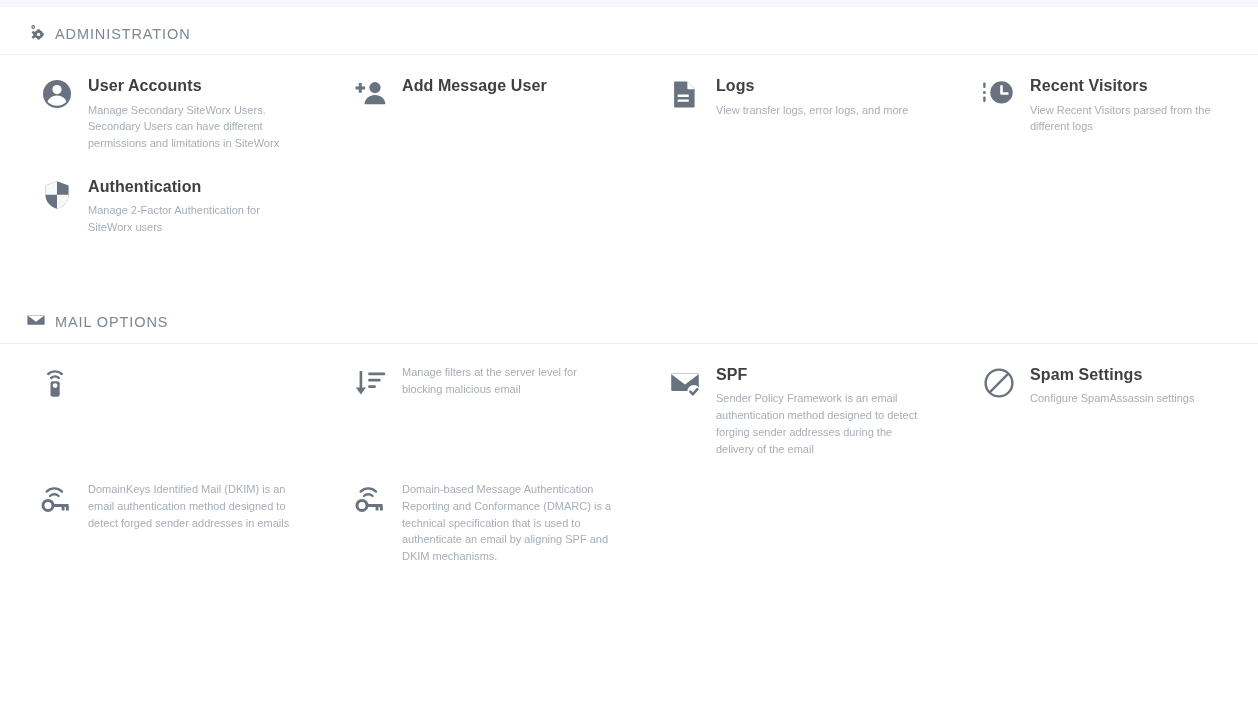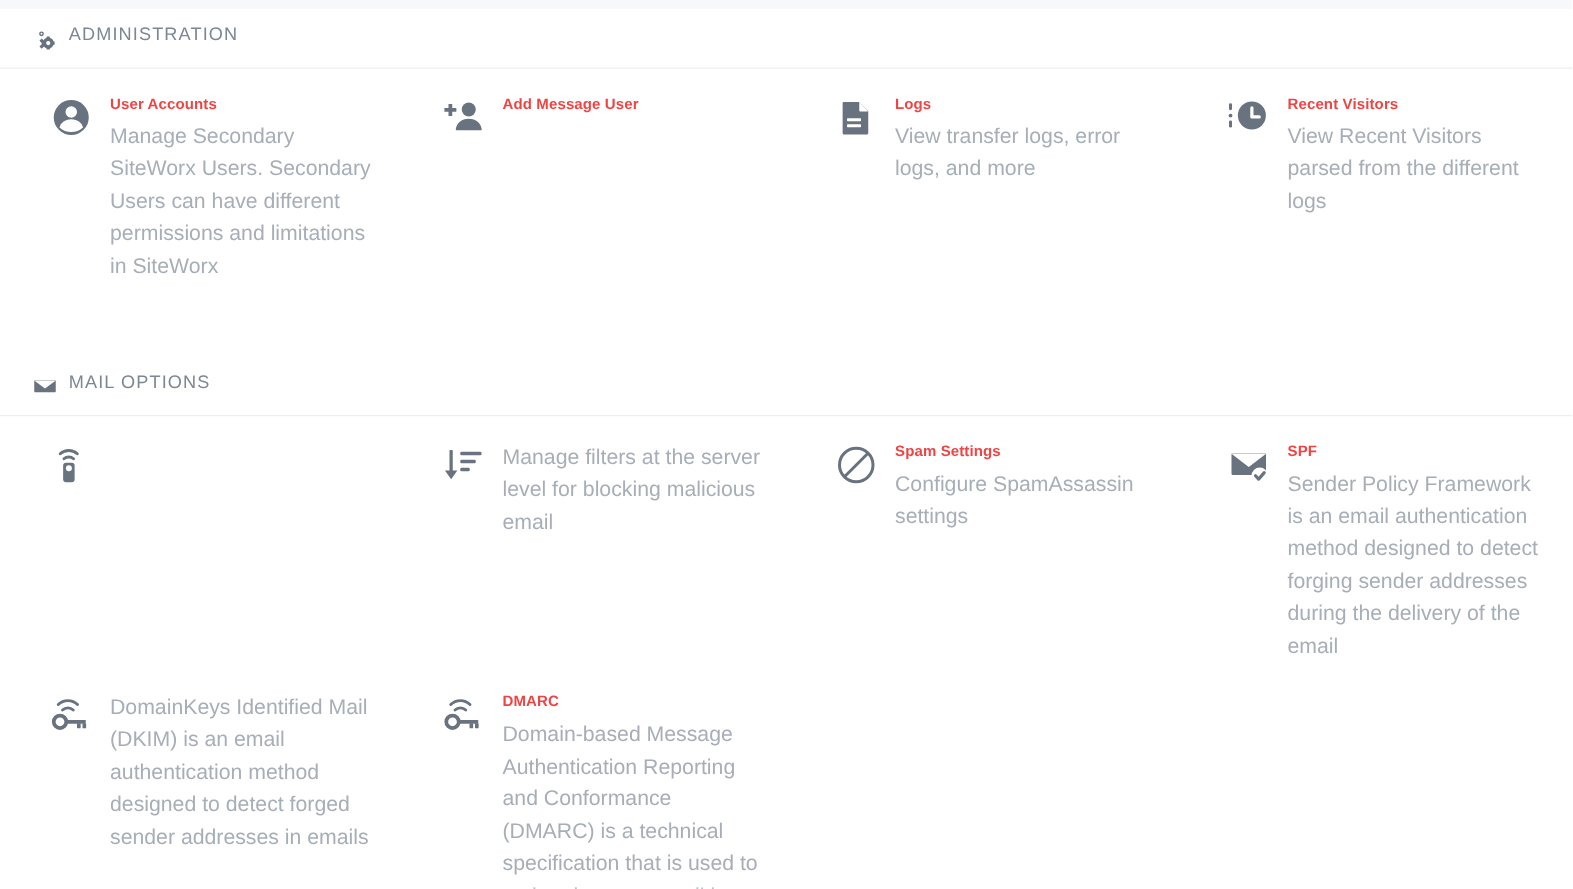--- a/index.html
+++ b/index.html
@@ -19,21 +19,21 @@
     background: #f6f8fc;
     width: 100%;
   }
 
   
   .section {
     width: 100%;
   }
   .section-header {
     display: flex;
-    align-items: flex-start;
+    align-items: flex-end;
     padding: 14px 0 13px 26px;
     box-sizing: border-box;
   }
   .section-header .sec-icon {
     width: 20px;
     height: 20px;
     margin-right: 9px;
     display: inline-flex;
     align-items: center;
     justify-content: center;
@@ -76,29 +76,29 @@
     margin-top: 2px;
     display: flex;
     align-items: center;
     justify-content: center;
   }
   .card-body {
     flex: 1 1 auto;
     min-width: 0;
   }
   .card-title {
-    font-size: 12px;
+    font-size: 16px;
     font-weight: 700;
-    color: #ef4444;
+    color: #404040;
     line-height: 1.35;
     margin: 0 0 5px 0;
     letter-spacing: 0.1px;
   }
   .card-desc {
-    font-size: 17px;
+    font-size: 11px;
     color: #a7aeb7;
     line-height: 1.52;
     margin: 0;
     font-weight: 400;
   }
 
   
   .grid.admin-grid { padding-top: 20px; }
   .grid.mail-grid  { padding-top: 20px; }
 
@@ -189,20 +189,33 @@
           </g>
           <path d="M19.5 7.9a1.3 1.3 0 0 1 1.3 1.3v6.0h4.6a1.3 1.3 0 0 1 0 2.6h-5.9a1.3 1.3 0 0 1-1.3-1.3V9.2a1.3 1.3 0 0 1 1.3-1.3z" fill="#ffffff"></path>
         </svg>
       </span>
       <div class="card-body">
         <p class="card-title">Recent Visitors</p>
         <p class="card-desc">View Recent Visitors parsed from the different logs</p>
       </div>
     </div>
 
+    <div class="card">
+      <span class="card-icon">
+        <svg width="34" height="34" viewBox="0 0 34 34">
+          <path d="M17 3.2 5.4 7.6v9.1c0 6.9 4.8 12 11.6 14.1 6.8-2.1 11.6-7.2 11.6-14.1V7.6z" fill="#69737f"></path>
+          <path d="M17 3.2 5.4 7.6v9.1h11.6z" fill="#ffffff" opacity="0.95"></path>
+          <path d="M17 16.7h11.6c0 6.9-4.8 12-11.6 14.1z" fill="#ffffff" opacity="0.95"></path>
+        </svg>
+      </span>
+      <div class="card-body">
+        <p class="card-title">Authentication</p>
+        <p class="card-desc">Manage 2-Factor Authentication for SiteWorx users</p>
+      </div>
+    </div>
 
   </div>
 </div>
 
 <div class="section mail">
   <div class="section-header">
     <span class="sec-icon">
       <svg width="20" height="20" viewBox="0 0 20 20">
         <path d="M2 5.2h16a0.6 0.6 0 0 1 0.6 0.6v8.4a0.6 0.6 0 0 1-0.6 0.6H2a0.6 0.6 0 0 1-0.6-0.6V5.8A0.6 0.6 0 0 1 2 5.2z" fill="#69737f"></path>
         <path d="M1.6 5.6 10 11.8l8.4-6.2v-0.2H1.6z" fill="#ffffff"></path>
@@ -240,48 +253,48 @@
         </svg>
       </span>
       <div class="card-body">
         <p class="card-desc">Manage filters at the server level for blocking malicious email</p>
       </div>
     </div>
 
     <div class="card">
       <span class="card-icon">
         <svg width="34" height="34" viewBox="0 0 34 34">
-          <circle cx="17" cy="17" r="13.4" fill="none" stroke="#69737f" stroke-width="2.4"></circle>
-          <line x1="8.2" y1="25.8" x2="25.8" y2="8.2" stroke="#69737f" stroke-width="2.4" stroke-linecap="round"></line>
-        </svg>
-      </span>
-      <div class="card-body">
-        <p class="card-title">Spam Settings</p>
-        <p class="card-desc">Configure SpamAssassin settings</p>
-      </div>
-    </div>
-
-    <div class="card">
-      <span class="card-icon">
-        <svg width="34" height="34" viewBox="0 0 34 34">
           <path d="M4.2 7.6h25.6a1 1 0 0 1 1 1v15.4a1 1 0 0 1-1 1H4.2a1 1 0 0 1-1-1V8.6a1 1 0 0 1 1-1z" fill="#69737f"></path>
           <path d="M3.4 8.2 17 18.6 30.6 8.2v-0.4H3.4z" fill="#ffffff"></path>
           <circle cx="25.8" cy="25.6" r="6.6" fill="#ffffff"></circle>
           <path d="M22.4 25.6l2.5 2.7 4.5-5.2" fill="none" stroke="#69737f" stroke-width="2.5" stroke-linecap="round" stroke-linejoin="round"></path>
         </svg>
       </span>
       <div class="card-body">
         <p class="card-title">SPF</p>
         <p class="card-desc">Sender Policy Framework is an email authentication method designed to detect forging sender addresses during the delivery of the email</p>
       </div>
     </div>
 
     <div class="card">
       <span class="card-icon">
         <svg width="34" height="34" viewBox="0 0 34 34">
+          <circle cx="17" cy="17" r="13.4" fill="none" stroke="#69737f" stroke-width="2.4"></circle>
+          <line x1="8.2" y1="25.8" x2="25.8" y2="8.2" stroke="#69737f" stroke-width="2.4" stroke-linecap="round"></line>
+        </svg>
+      </span>
+      <div class="card-body">
+        <p class="card-title">Spam Settings</p>
+        <p class="card-desc">Configure SpamAssassin settings</p>
+      </div>
+    </div>
+
+    <div class="card">
+      <span class="card-icon">
+        <svg width="34" height="34" viewBox="0 0 34 34">
           <g fill="none" stroke="#69737f" stroke-width="2.3" stroke-linecap="round">
             <path d="M6.6 8.6a11 11 0 0 1 15.4 0"></path>
             <path d="M10.0 13.0a6.2 6.2 0 0 1 8.6 0"></path>
           </g>
           <circle cx="8.0" cy="22.4" r="5.0" fill="none" stroke="#69737f" stroke-width="3.0"></circle>
           <rect x="12.0" y="20.9" width="16.6" height="3.0" rx="0.5" fill="#69737f"></rect>
           <rect x="21.6" y="23.6" width="2.9" height="4.0" rx="0.5" fill="#69737f"></rect>
           <rect x="26.0" y="23.6" width="2.9" height="4.0" rx="0.5" fill="#69737f"></rect>
         </svg>
       </span>
@@ -297,19 +310,18 @@
             <path d="M6.6 8.6a11 11 0 0 1 15.4 0"></path>
             <path d="M10.0 13.0a6.2 6.2 0 0 1 8.6 0"></path>
           </g>
           <circle cx="8.0" cy="22.4" r="5.0" fill="none" stroke="#69737f" stroke-width="3.0"></circle>
           <rect x="12.0" y="20.9" width="16.6" height="3.0" rx="0.5" fill="#69737f"></rect>
           <rect x="21.6" y="23.6" width="2.9" height="4.0" rx="0.5" fill="#69737f"></rect>
           <rect x="26.0" y="23.6" width="2.9" height="4.0" rx="0.5" fill="#69737f"></rect>
         </svg>
       </span>
       <div class="card-body">
-        <p class="card-title">DMARC</p>
         <p class="card-desc">Domain-based Message Authentication Reporting and Conformance (DMARC) is a technical specification that is used to authenticate an email by aligning SPF and DKIM mechanisms.</p>
       </div>
     </div>
 
   </div>
 </div>
 
 </body></html>

